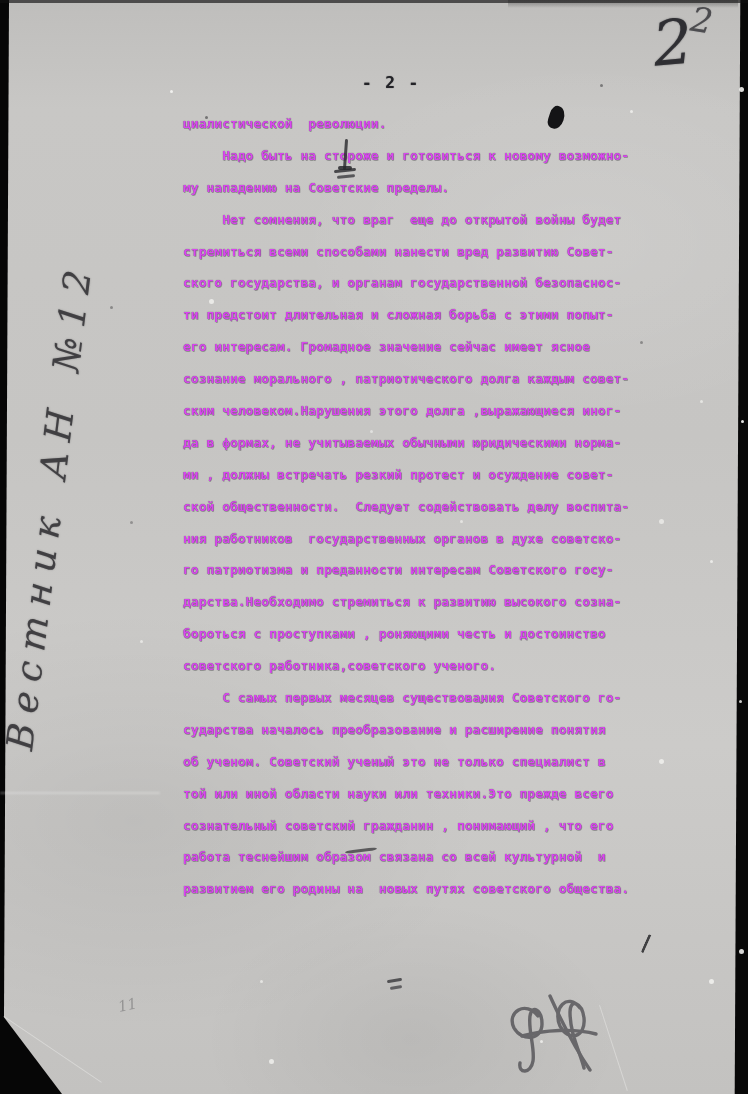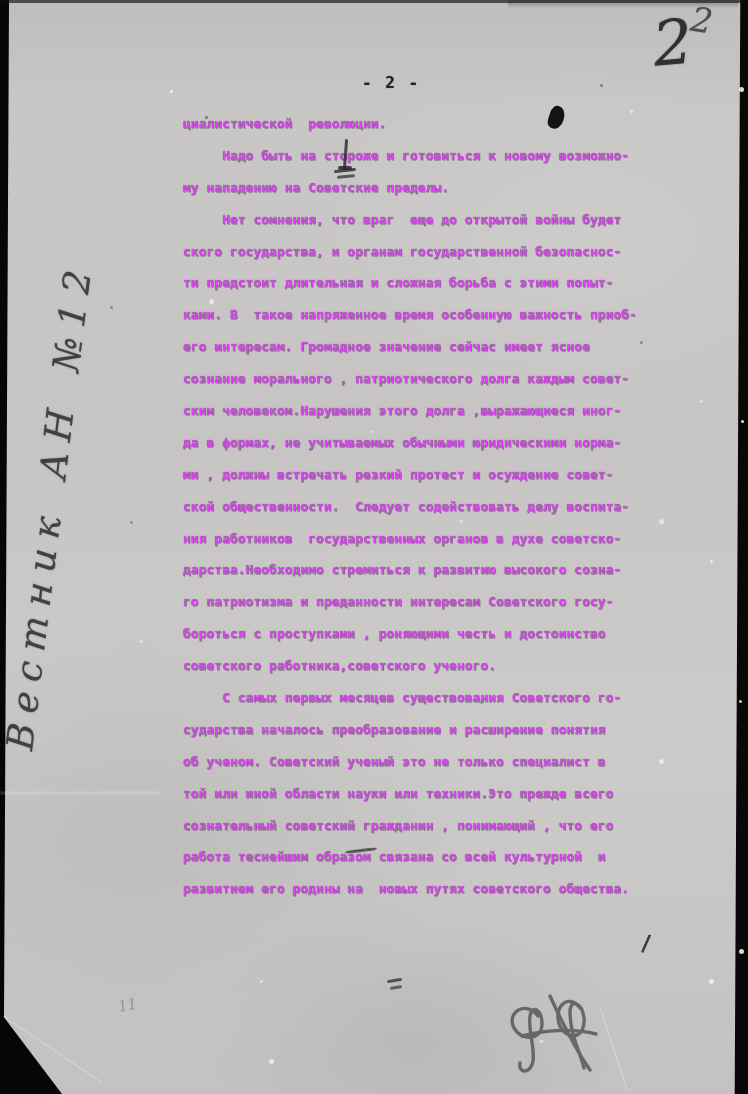--- a/index.html
+++ b/index.html
@@ -114,32 +114,32 @@
   <div class="scratch"></div>
   <div class="ink-blot"></div>
 
   <div class="page-number">- 2 -</div>
 
   <div class="typed-block">
     <div class="typed-line">циалистической  революции.</div>
     <div class="typed-line">     Надо быть на стороже и готовиться к новому возможно-</div>
     <div class="typed-line">му нападению на Советские пределы.</div>
     <div class="typed-line">     Нет сомнения, что враг  еще до открытой войны будет</div>
+    <div class="typed-line">стремиться всеми способами нанести вред развитию Совет-</div>
     <div class="typed-line">ского государства, и органам государственной безопаснос-</div>
     <div class="typed-line">ти предстоит длительная и сложная борьба с этими попыт-</div>
-    <div class="typed-line">ками. В  такое напряженное время особенную важность приоб-</div>
     <div class="typed-line">его интересам. Громадное значение сейчас имеет ясное</div>
     <div class="typed-line">сознание морального , патриотического долга каждым совет-</div>
     <div class="typed-line">ским человеком.Нарушения этого долга ,выражающиеся иног-</div>
     <div class="typed-line">да в формах, не учитываемых обычными юридическими норма-</div>
     <div class="typed-line">ми , должны встречать резкий протест и осуждение совет-</div>
     <div class="typed-line">ской общественности.  Следует содействовать делу воспита-</div>
     <div class="typed-line">ния работников  государственных органов в духе советско-</div>
+    <div class="typed-line">го патриотизма и преданности интересам Советского госу-</div>
     <div class="typed-line">дарства.Необходимо стремиться к развитию высокого созна-</div>
-    <div class="typed-line">го патриотизма и преданности интересам Советского госу-</div>
     <div class="typed-line">бороться с проступками , роняющими честь и достоинство</div>
     <div class="typed-line">советского работника,советского ученого.</div>
     <div class="typed-line">     С самых первых месяцев существования Советского го-</div>
     <div class="typed-line">сударства началось преобразование и расширение понятия</div>
     <div class="typed-line">об ученом. Советский ученый это не только специалист в</div>
     <div class="typed-line">той или иной области науки или техники.Это прежде всего</div>
     <div class="typed-line">сознательный советский гражданин , понимающий , что его</div>
     <div class="typed-line">работа теснейшим образом связана со всей культурной  и</div>
     <div class="typed-line">развитием его родины на  новых путях советского общества.</div>
   </div>

